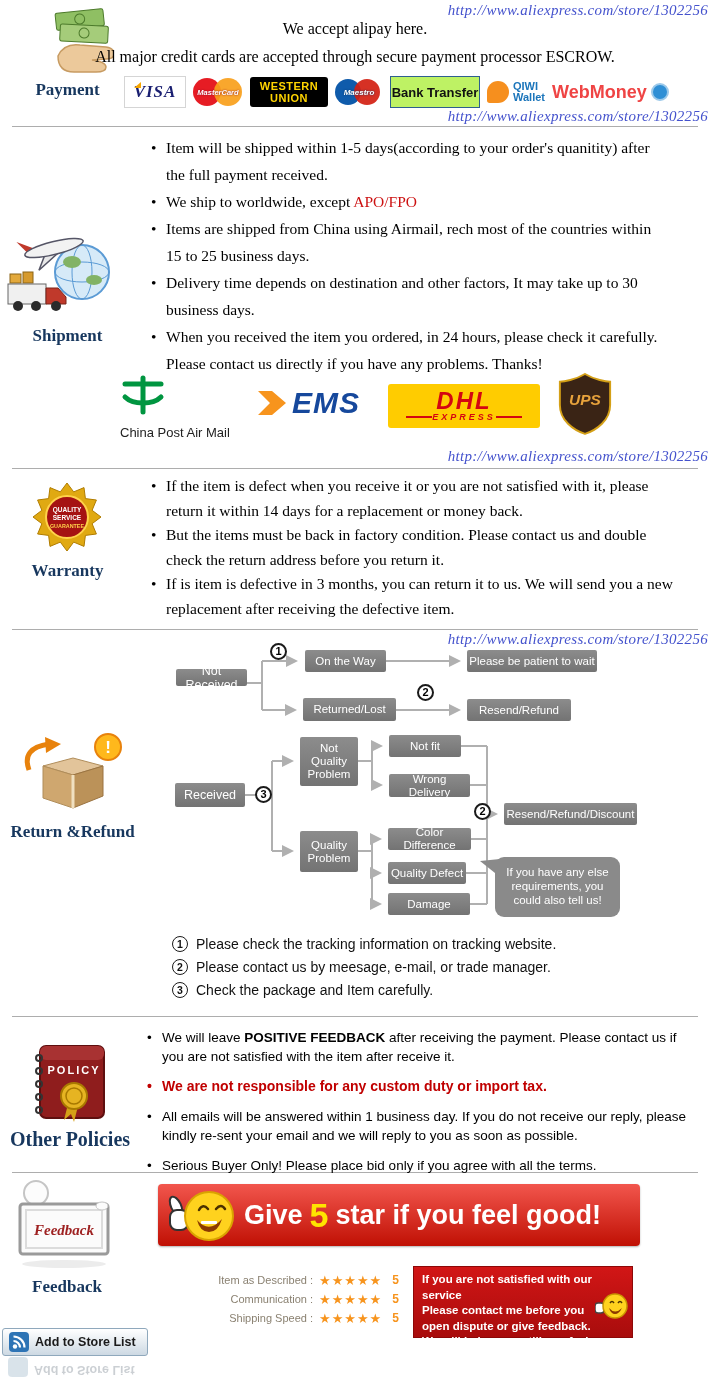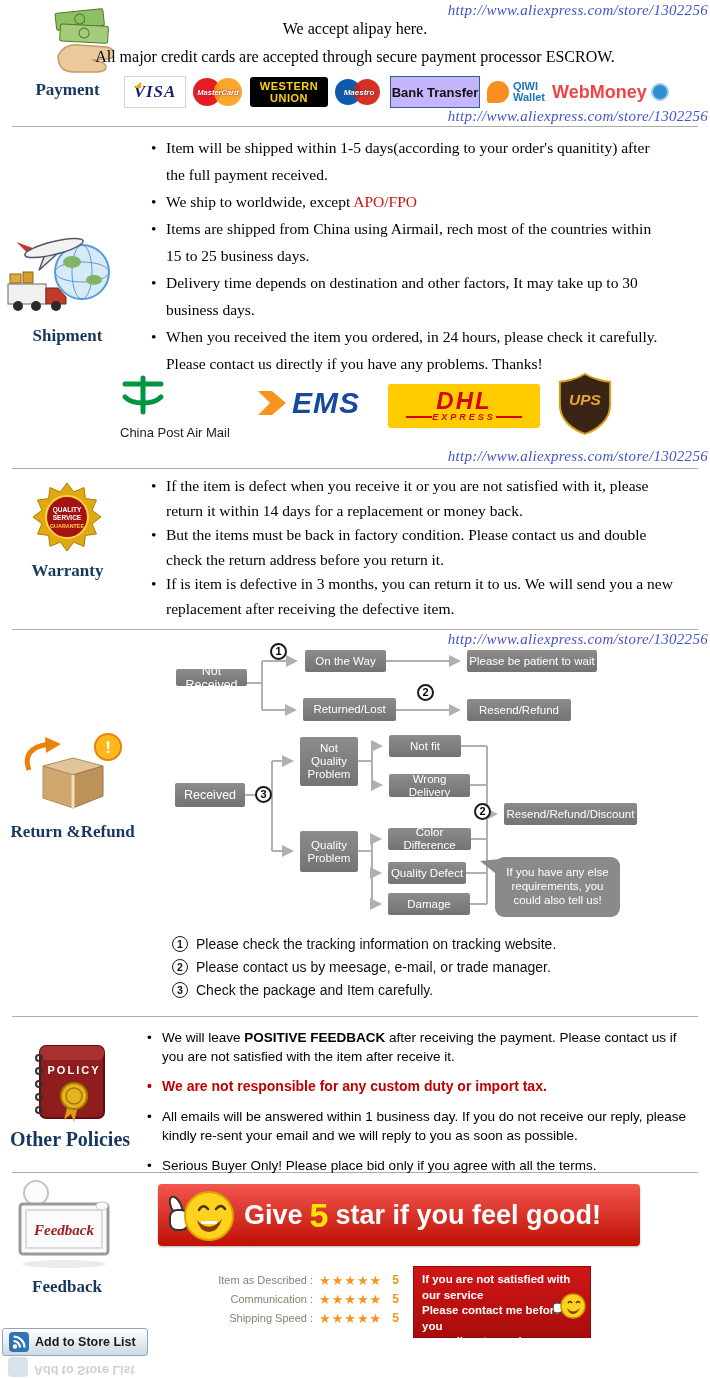--- a/index.html
+++ b/index.html
@@ -36,21 +36,21 @@
              font:italic bold 7.5px "Liberation Sans",sans-serif;text-shadow:0 0 2px #802;}
   .logo-wu{width:78px;height:30px;background:#000;border-radius:3px;color:#ffd400;text-align:center;
              display:flex;flex-direction:column;justify-content:center;gap:1px;
              font:bold 11px/1 "Liberation Sans",sans-serif;letter-spacing:.5px;}
   .logo-maestro{position:relative;width:48px;height:30px;}
   .logo-maestro .c1,.logo-maestro .c2{position:absolute;top:2px;width:26px;height:26px;border-radius:50%;}
   .logo-maestro .c1{left:0;background:#0f5bab;}
   .logo-maestro .c2{left:19px;background:#d32011;opacity:.92;}
   .logo-maestro .mst{position:absolute;left:0;right:0;top:11px;text-align:center;color:#fff;
              font:italic bold 8px "Liberation Sans",sans-serif;text-shadow:0 0 2px #036;}
-  .logo-bank{width:88px;height:30px;border:1px solid #2e5f8f;background:#c4b5fd;display:flex;
+  .logo-bank{width:88px;height:30px;border:1px solid #2e5f8f;background:#bef264;display:flex;
              align-items:center;justify-content:center;
              font:bold 13px "Liberation Sans",sans-serif;color:#111;}
   .logo-qiwi{display:flex;align-items:center;gap:4px;font-family:"Liberation Sans",sans-serif;}
   .qiwi-ball{width:22px;height:22px;border-radius:50% 50% 50% 12%;background:#f68f1e;flex:none;}
   .qiwi-txt{display:flex;flex-direction:column;line-height:11px;font-weight:bold;font-size:11px;color:#1b75bb;}
   .logo-wm{display:flex;align-items:center;gap:4px;font-family:"Liberation Sans",sans-serif;}
   .wm-txt{font-weight:bold;font-size:18px;color:#ef4444;}
   .wm-ball{width:18px;height:18px;border-radius:50%;background:#2f8fd5;border:2px solid #9cc9ea;box-sizing:border-box;}
   
   .carrier-cp{position:absolute;left:120px;top:372px;width:120px;text-align:left;}
@@ -87,21 +87,21 @@
         background:linear-gradient(#f2564d,#c01004);display:flex;align-items:center;box-shadow:0 1px 2px rgba(0,0,0,.3);}
   .banner-text{margin-left:86px;font-family:"Liberation Sans",sans-serif;font-weight:bold;color:#fff;
         font-size:27px;white-space:nowrap;display:flex;align-items:center;}
   .banner-five{color:#ffe400;font-size:34px;margin:0 7px;}
   .banner-smiley{position:absolute;left:10px;top:2px;}
   .ratings{position:absolute;left:193px;top:1272px;font-family:"Liberation Sans",sans-serif;}
   .rrow{display:flex;align-items:center;height:16px;margin-bottom:3px;}
   .rlabel{width:120px;text-align:right;font-size:11px;color:#8a8171;}
   .rstars{margin-left:6px;color:#f7941d;font-size:13px;letter-spacing:1px;line-height:1;}
   .rscore{margin-left:10px;color:#f7941d;font-size:12px;font-weight:bold;}
-  .notice{position:absolute;left:413px;top:1266px;width:178px;height:72px;box-sizing:border-box;
+  .notice{position:absolute;left:413px;top:1266px;width:220px;height:72px;box-sizing:border-box;
         background:linear-gradient(#d21616,#a80c0c);border:1px solid #8d0808;padding:5px 8px;
         font:bold 11.5px/15.5px "Liberation Sans",sans-serif;color:#fff;}
   .notice-smiley{position:absolute;right:3px;top:24px;}
   .addbtn{position:absolute;left:2px;top:1328px;width:146px;height:28px;box-sizing:border-box;
         background:linear-gradient(#ffffff,#cdd9e3);border:1px solid #8fa8bc;border-radius:3px;
         display:flex;align-items:center;gap:6px;padding:0 6px;cursor:pointer;
         font:bold 12.5px "Liberation Sans",sans-serif;color:#1a1a1a;}
   .addbtn-reflect{position:absolute;left:2px;top:1357px;width:146px;height:20px;box-sizing:border-box;
         transform:scaleY(-1);opacity:.25;overflow:hidden;display:flex;align-items:flex-start;gap:6px;
         padding:0 6px;font:bold 12.5px "Liberation Sans",sans-serif;color:#345;}

